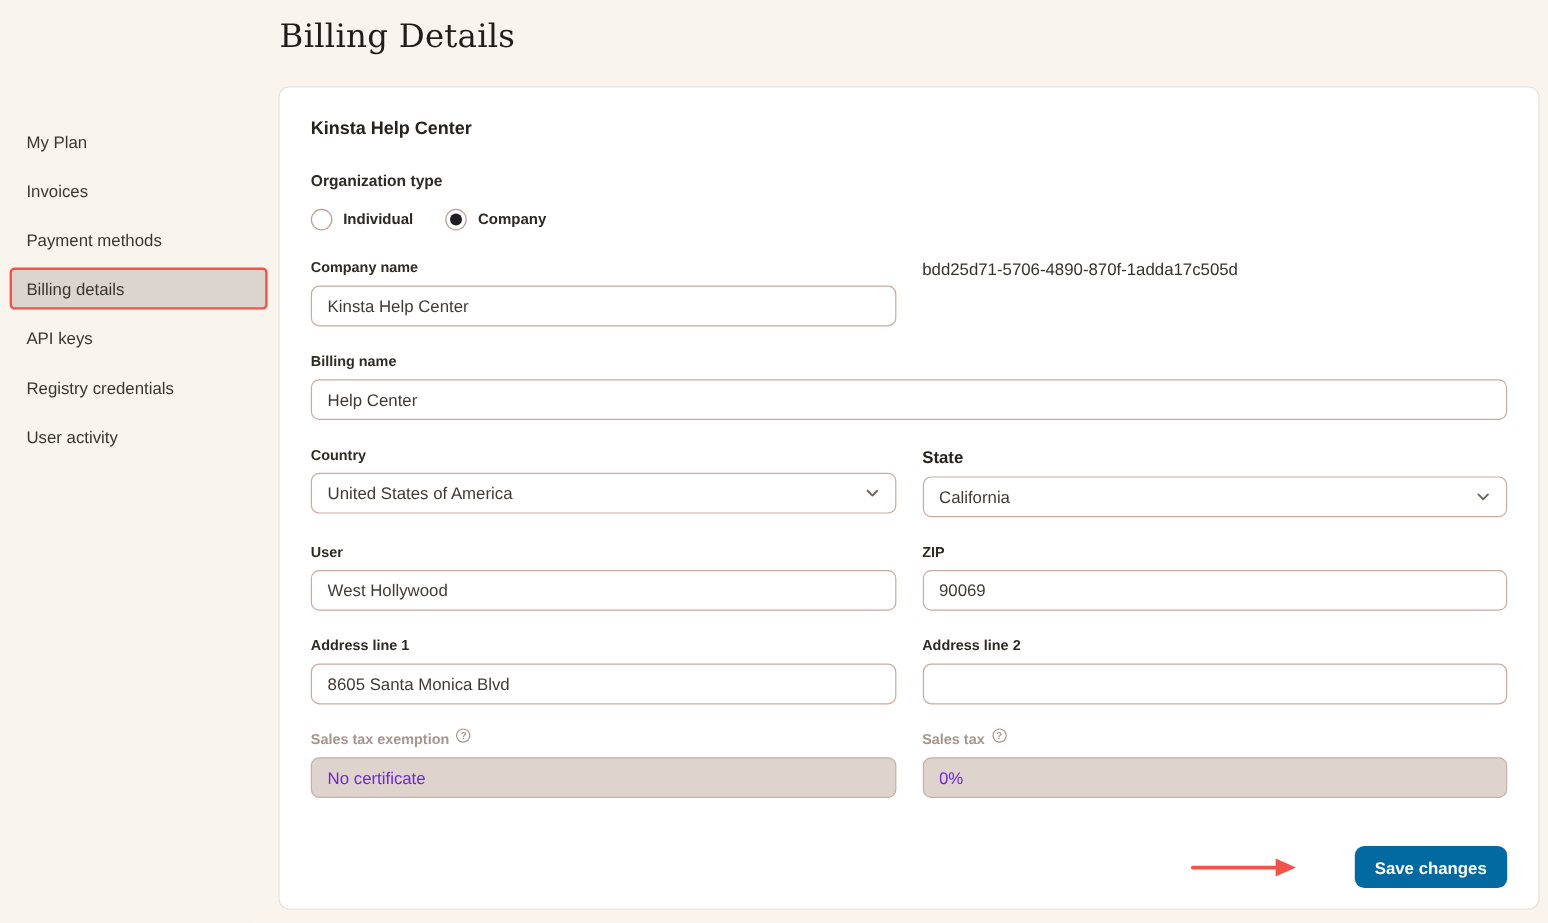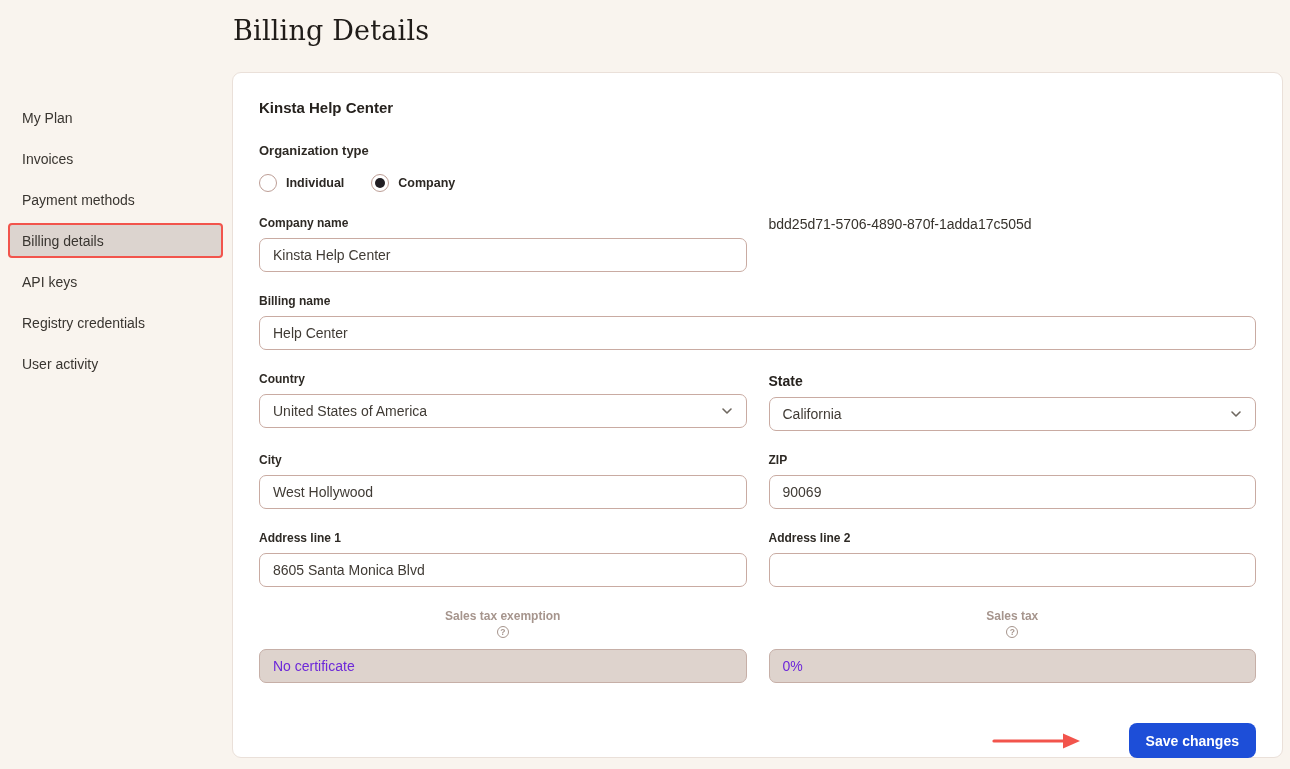--- a/index.html
+++ b/index.html
@@ -65,34 +65,34 @@
     background: #fff; font-family: inherit; outline: none;
   }
   input.text-input::placeholder { color: #9d8e87; }
   .select-wrap { position: relative; }
   .select-box { cursor: pointer; padding-right: 34px; }
   .chevron { position: absolute; right: 14px; top: 13px; pointer-events: none; }
 
   .ro-label { font-size: 14px; font-weight: 600; color: #26221e; margin: 1px 0 11px; line-height: 16px; }
   .ro-value { font-size: 14px; color: #36322c; }
 
-  .muted .field-label { color: #a6958d; flex-direction: column; }
+  .muted .field-label { color: #a6958d; }
   .text-input.disabled { background: #ded3cd; border-color: #c6afa7; color: #6d28d9; }
   .help-icon {
     width: 12px; height: 12px; border-radius: 50%;
     border: 1px solid #a6958d; color: #a6958d;
     font-size: 8.5px; font-weight: 700; line-height: 1;
     display: inline-flex; align-items: center; justify-content: center;
     position: relative; top: -3px; cursor: default;
   }
 
   .footer { display: flex; justify-content: flex-end; align-items: center; gap: 14px; margin-top: 40px; }
   .save-btn {
     height: 35px; padding: 0 17px;
-    background: #1d4ed8; color: #ffffff;
+    background: #0369a1; color: #ffffff;
     font-size: 14px; font-weight: 700; font-family: inherit;
     border: none; border-radius: 8px; cursor: pointer; margin-left: 32px;
   }
 </style>
 </head>
 <body>
 
 <div class="layout">
 
   <nav class="sidebar">
@@ -156,21 +156,21 @@
             <div class="text-input select-box">California</div>
             <svg class="chevron" width="12" height="8" viewBox="0 0 12 8">
               <polyline points="2,2 6,6 10,2" fill="none" stroke="#6e675f" stroke-width="1.6" stroke-linecap="round" stroke-linejoin="round"></polyline>
             </svg>
           </div>
         </div>
       </div>
 
       <div class="grid-row">
         <div>
-          <div class="field-label">City</div>
+          <div class="field-label">User</div>
           <input class="text-input" type="text" value="West Hollywood" style="">
         </div>
         <div>
           <div class="field-label">ZIP</div>
           <input class="text-input" type="text" value="90069" style="">
         </div>
       </div>
 
       <div class="grid-row">
         <div>

